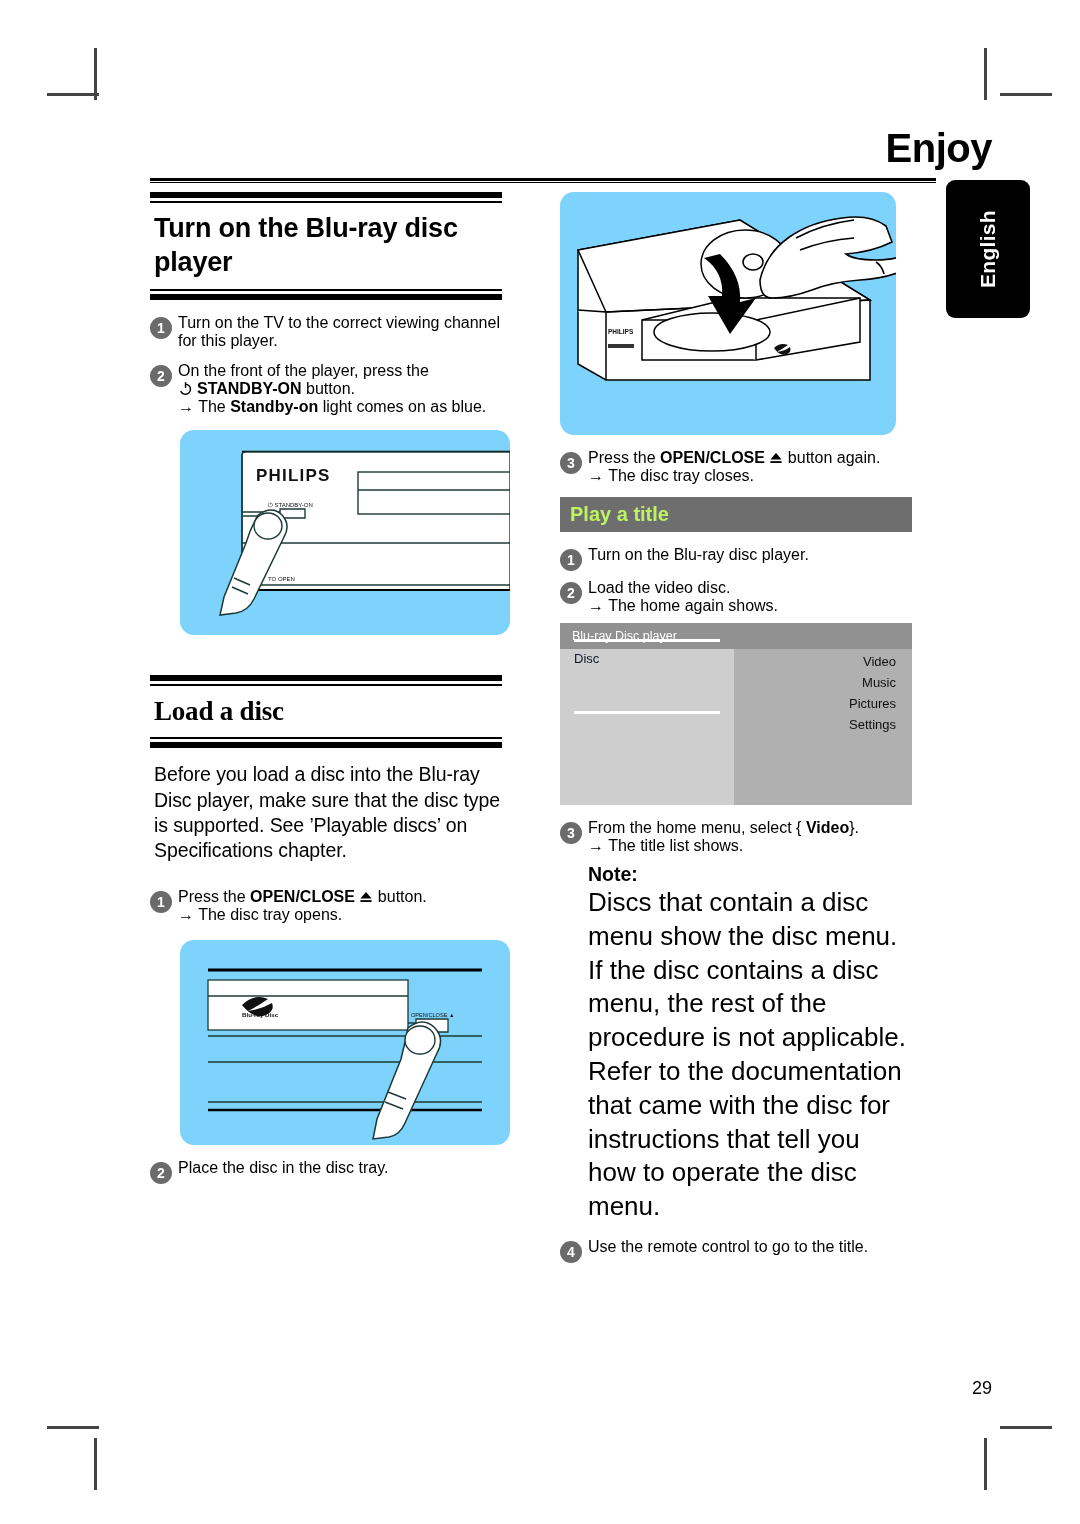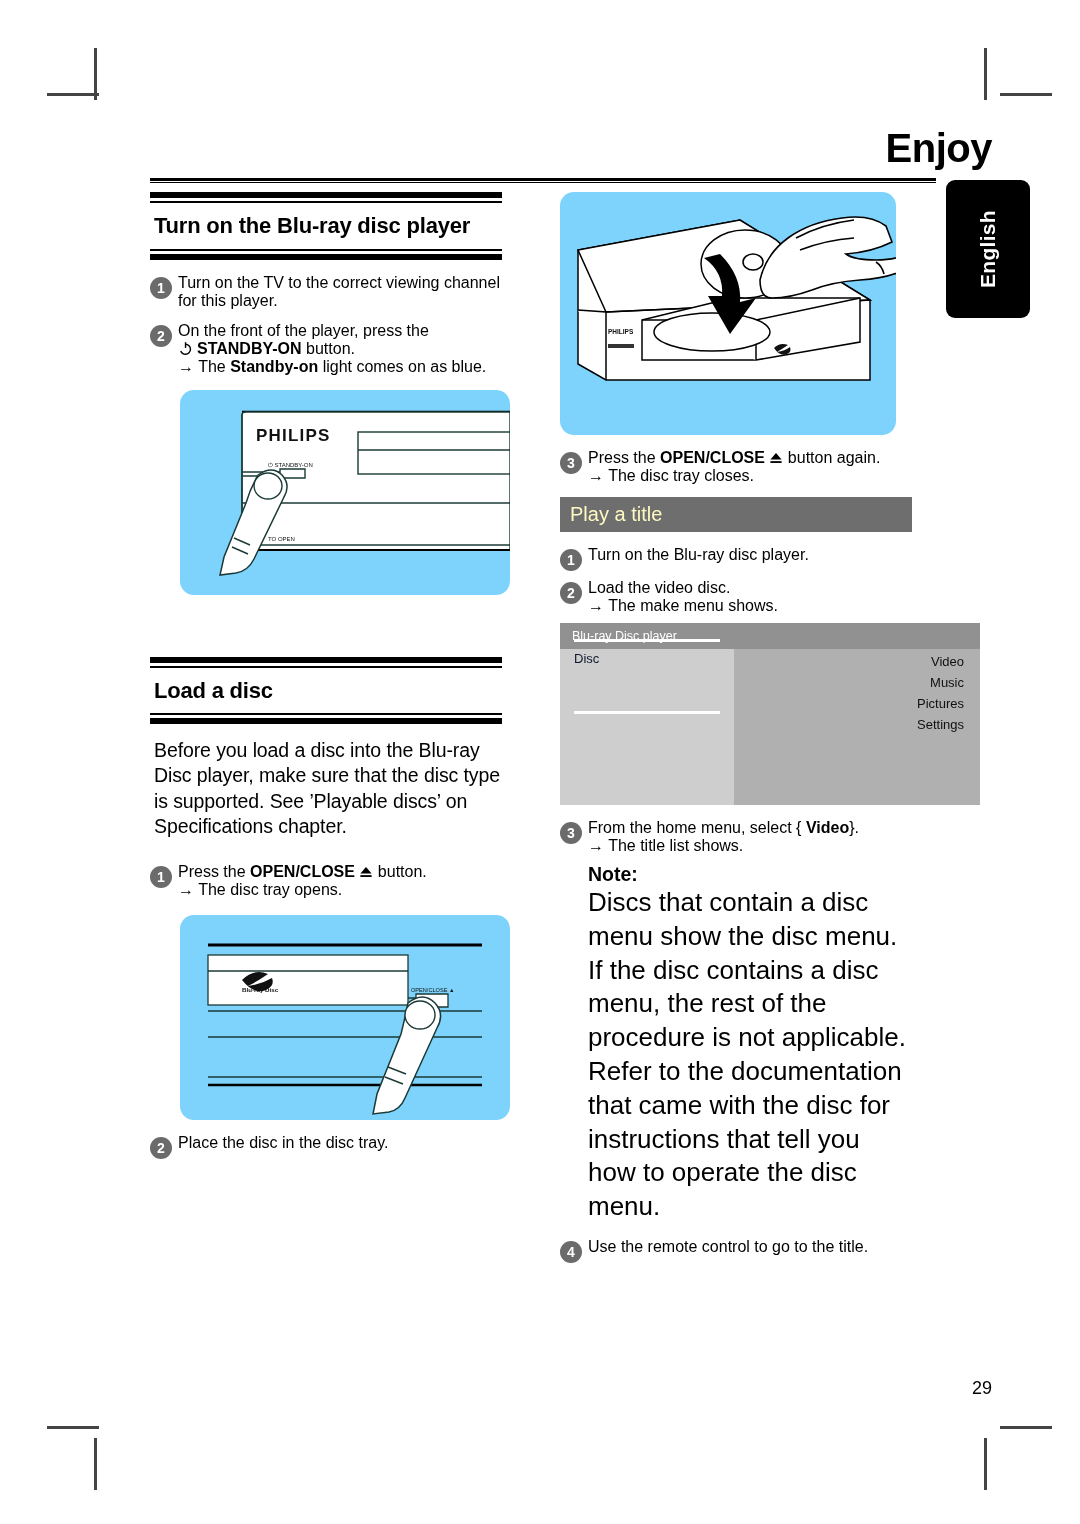--- a/index.html
+++ b/index.html
@@ -47,21 +47,21 @@
   .col { position: absolute; top: 192px; width: 352px; }
   .col-left  { left: 150px; }
   .col-right { left: 560px; }
 
   
   .sec-head { margin-bottom: 14px; }
   .rule-thick { height: 6px; background: #000; }
   .rule-thin  { height: 2px; background: #000; margin-top: 3px; }
   .rule-thin-top { height: 2px; background: #000; margin-bottom: 3px; }
   .sec-head h2 {
-    font-size: 22px; font-weight: bold; line-height: 1.25;
+    font-size: 27px; font-weight: bold; line-height: 1.25;
     padding: 9px 0 9px 4px; letter-spacing: -0.2px;
   }
 
   
   p, li, .txt { font-size: 19.5px; line-height: 1.30; letter-spacing: -0.1px; }
   .para { margin-bottom: 12px; }
 
   .steps { list-style: none; }
   .step { display: flex; margin-bottom: 12px; }
   .num {
@@ -80,27 +80,27 @@
   
   .fig {
     background: #7dd3fc; border-radius: 14px;
     position: relative; overflow: hidden;
     margin: 14px 0;
   }
   .fig svg { display: block; width: 100%; height: 100%; }
 
   
   .bar {
-    background: #6e6e6e; color: #fef9c3;
-    font-size: 20px; font-weight: normal;
+    background: #6e6e6e; color: #bef264;
+    font-size: 20px; font-weight: bold;
     padding: 6px 10px; margin: 10px 0 14px 0;
   }
 
   
-  .osd { width: 420px; height: 182px; position: relative; margin: 8px 0 14px 0; }
+  .osd { width: 352px; height: 182px; position: relative; margin: 8px 0 14px 0; }
   .osd-title {
     position:absolute; left:0; top:0; width:100%; height:26px;
     background:#919191; color:#fff; font-size:12.5px;
     display:flex; align-items:center; padding-left:12px;
   }
   .osd-left {
     position:absolute; left:0; top:26px; width:174px; bottom:0;
     background:#cecece;
   }
   .osd-right {
@@ -196,21 +196,21 @@
         <text x="76" y="51" font-family="Liberation Sans, sans-serif" font-size="17" font-weight="bold" letter-spacing="1.2" fill="#111">PHILIPS</text>
         <text x="88" y="77" font-family="Liberation Sans, sans-serif" font-size="6" fill="#111">⏻ STANDBY-ON</text>
         <text x="88" y="151" font-family="Liberation Sans, sans-serif" font-size="6" fill="#111">TO OPEN</text>
 
         <path d="M78 85 q14 -10 24 0 q9 10 2 22 l-30 62 q-6 12 -18 14 l-16 2 l4 -18 l22 -54 q4 -14 12 -28 z" fill="#fff" stroke="#1b3a36" stroke-width="1.5"></path>
         <ellipse cx="88" cy="96" rx="14" ry="13" fill="#fff" stroke="#1b3a36" stroke-width="1.4"></ellipse>
         <path d="M54 148 l16 7 M52 157 l16 7" stroke="#1b3a36" stroke-width="1.4" fill="none"></path>
       </svg>
     </div>
 
-    <div class="sec-head" style="margin-top:62px;">
+    <div class="sec-head" style="margin-top:40px;font-family:Liberation Serif, serif;">
       <div class="rule-thick"></div>
       <div class="rule-thin"></div>
       <h2>Load a disc</h2>
       <div class="rule-thin-top"></div>
       <div class="rule-thick"></div>
     </div>
 
     <p class="para" style="padding-left:4px;">Before you load a disc into the Blu-ray Disc player, make sure that the disc type is supported. See ’Playable discs’ on Specifications chapter.</p>
 
     <div class="steps" style="margin-top:24px;">
@@ -329,21 +329,21 @@
       <div class="step" style="margin-bottom:8px;">
         <div class="num">1</div>
         <div class="step-body">Turn on the Blu-ray disc player.</div>
       </div>
       <div class="step" style="margin-bottom:4px;">
         <div class="num">2</div>
         <div class="step-body">
           <span>Load the video disc.</span>
           <span class="sub">
             <span class="arrow">→</span>
-            <span>The make menu shows.</span>
+            <span>The home again shows.</span>
           </span>
         </div>
       </div>
     </div>
 
     <div class="osd">
       <div class="osd-left"></div>
       <div class="osd-right"></div>
       <div class="osd-title">Blu-ray Disc player</div>
       <div class="osd-sep osd-sep1"></div>

